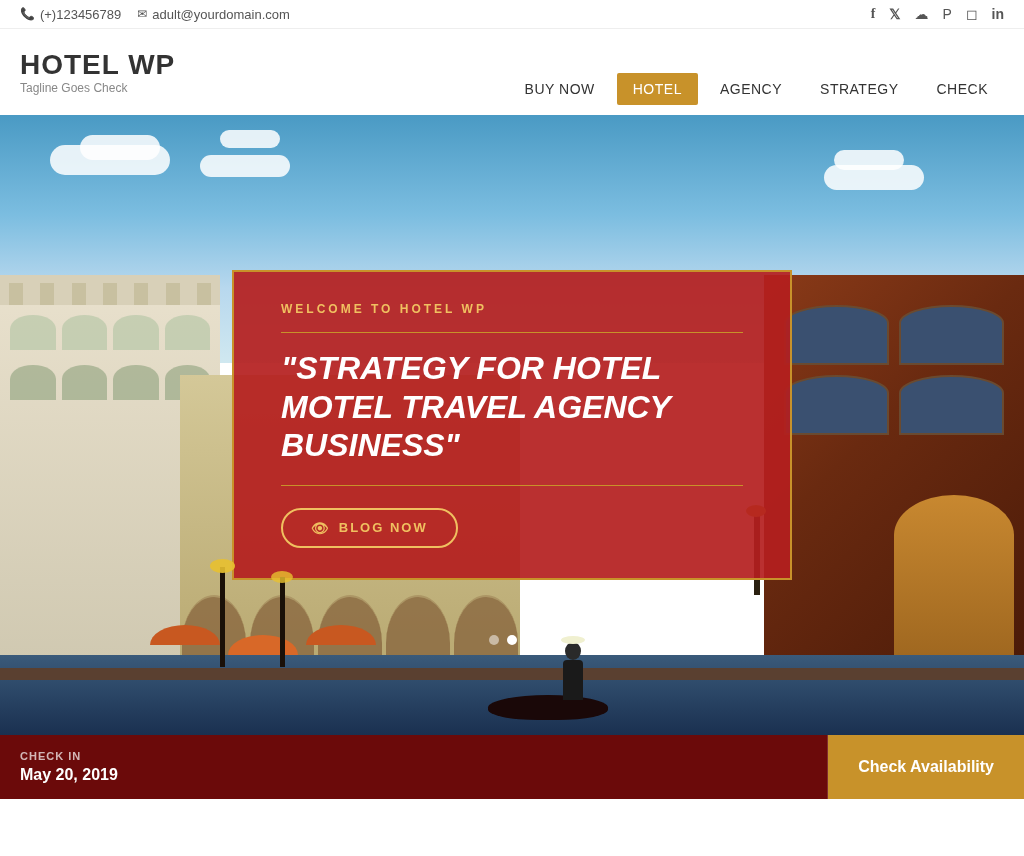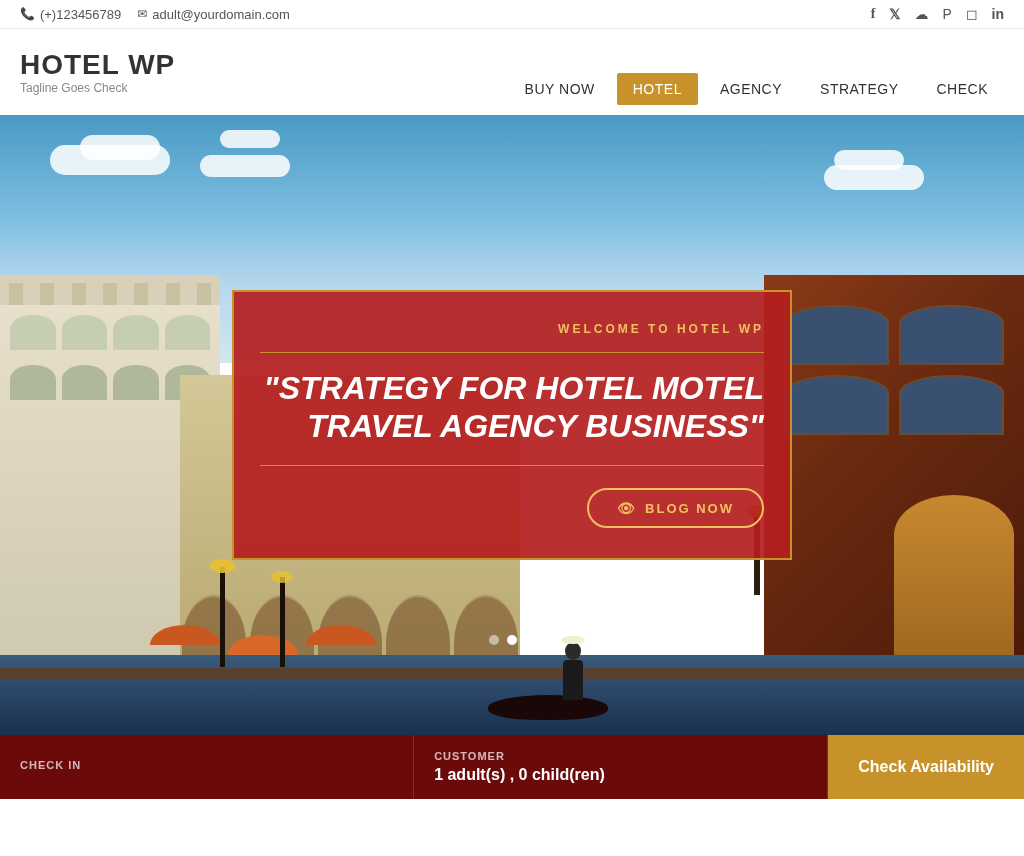--- a/index.html
+++ b/index.html
@@ -63,22 +63,22 @@
       position: absolute;
       top: 0; left: 0; right: 0; bottom: 0;
       display: flex;
       align-items: center;
       justify-content: center;
     }
 
     .hero-card {
       background: rgba(180, 30, 30, 0.92);
       border: 2px solid #c8922a;
-      padding: 30px 26px;
-      text-align: right;
+      padding: 30px 47px;
+      text-align: left;
       max-width: 560px;
       width: 90%;
     }
     .hero-card-subtitle {
       color: #f0c060;
       font-size: 12px;
       letter-spacing: 3px;
       font-weight: 600;
       margin-bottom: 14px;
       text-transform: uppercase;
@@ -356,19 +356,16 @@
   <div class="slider-dots">
     <div class="dot"></div>
     <div class="dot active"></div>
     <div class="dot"></div>
   </div>
 </div>
 
 <div class="booking-bar">
   <div class="booking-field">
     <div class="booking-field-label">CHECK IN</div>
-  </div>
-  <div class="booking-field">
-    <div class="booking-field-label">CUSTOMER</div>
-    <div class="booking-field-value">1 adult(s) , 0 child(ren)</div>
+    <div class="booking-field-value">May 20, 2019</div>
   </div>
   <button class="check-availability-btn">Check Availability</button>
 </div>
 
 </body></html>

